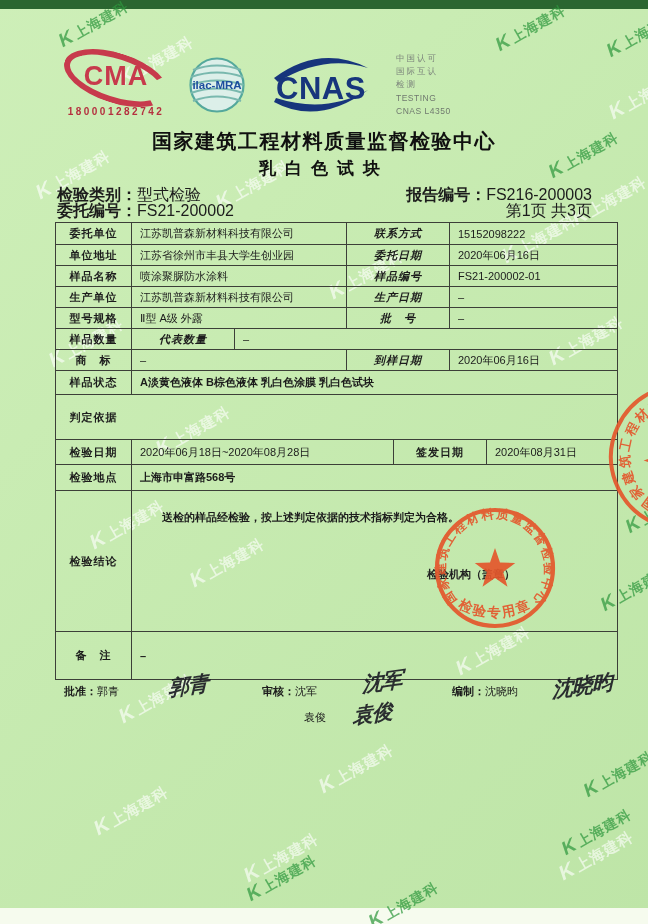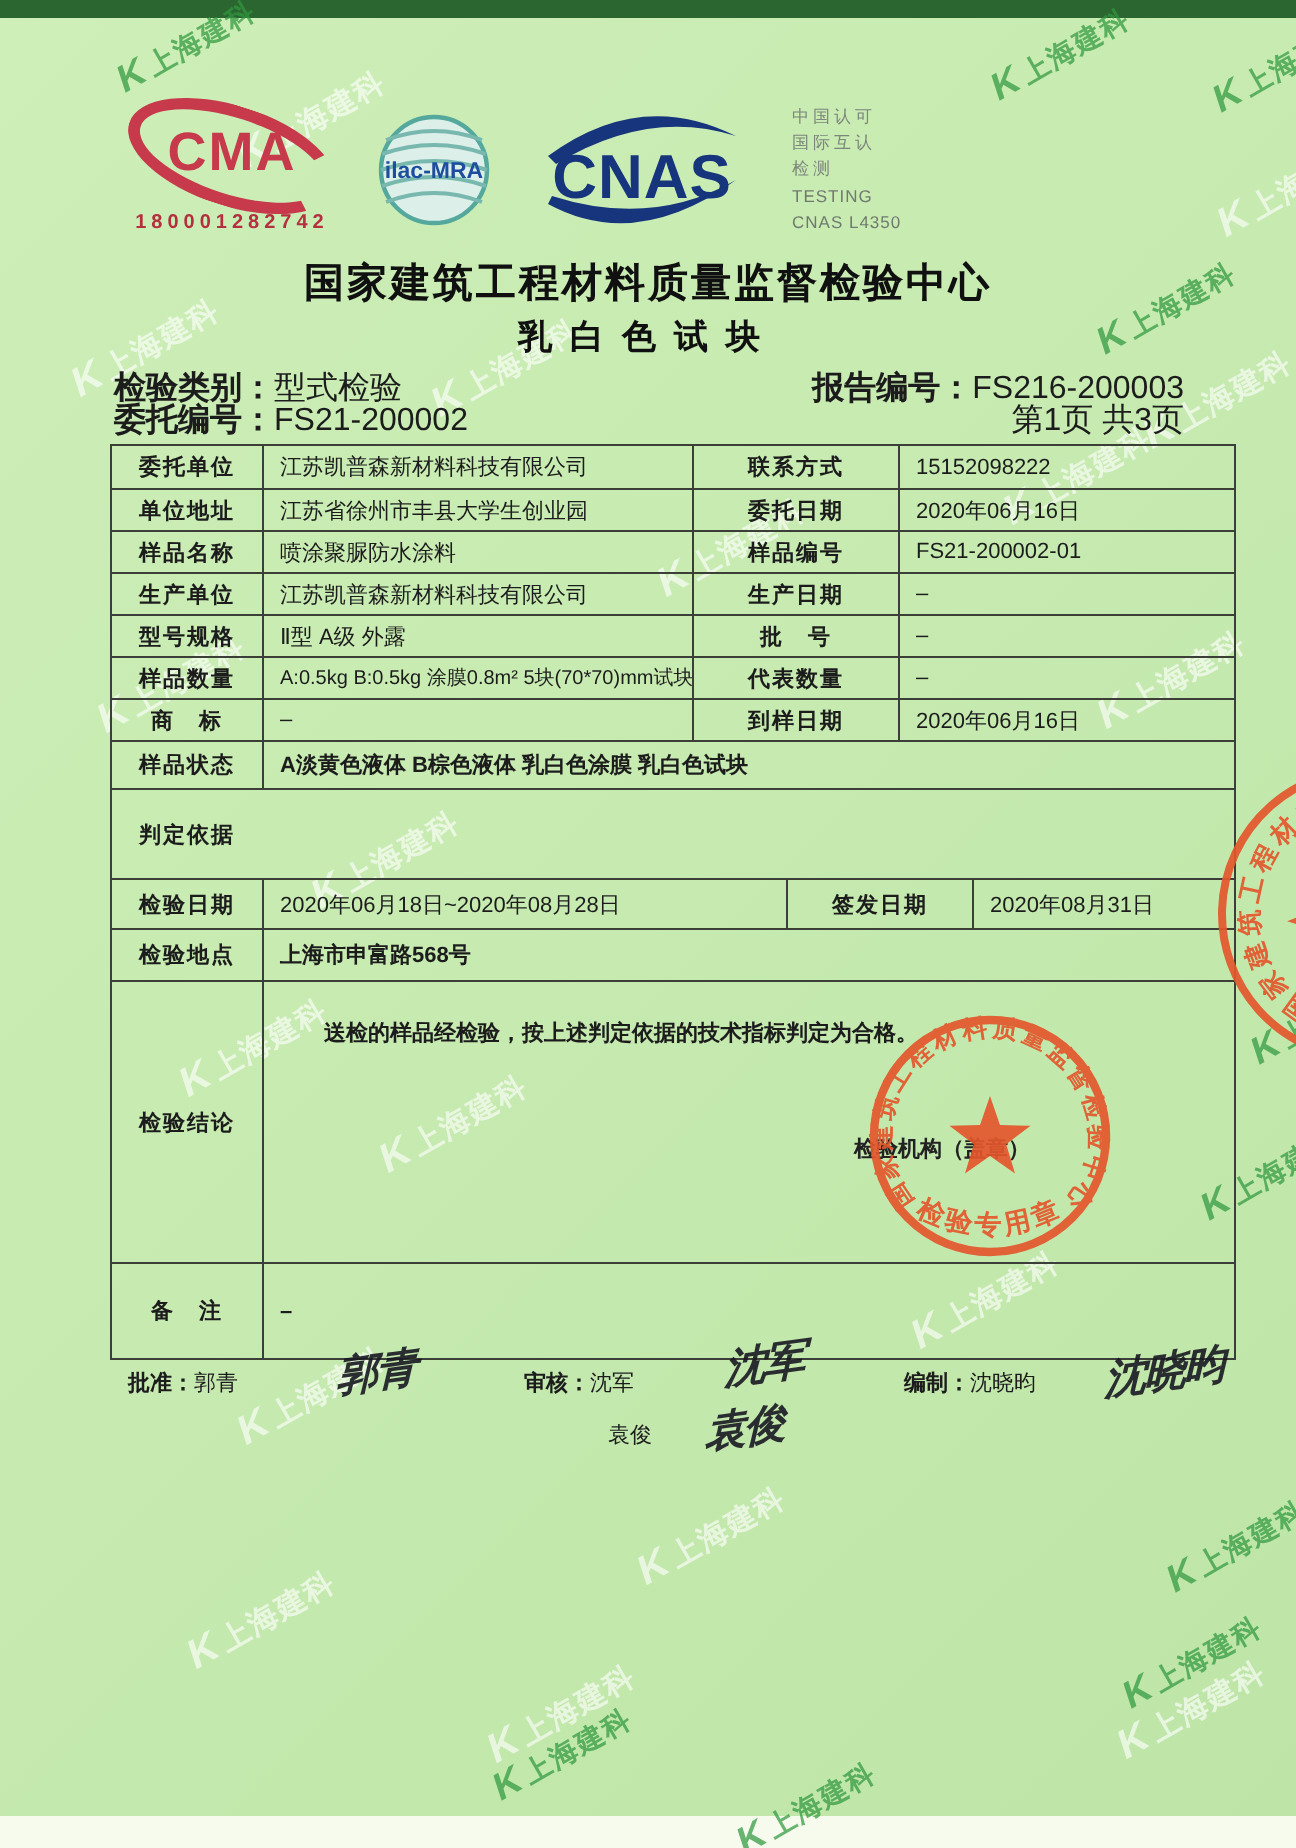--- a/index.html
+++ b/index.html
@@ -52,21 +52,21 @@
   .trow{display:flex;border-top:1px solid #3c3f38;box-sizing:border-box;}
   .trow:first-child{border-top:none;}
   .cell{box-sizing:border-box;border-left:1px solid #3c3f38;display:flex;align-items:center;
        font-size:11px;overflow:hidden;}
   .cell:first-child{border-left:none;}
   .lab{justify-content:center;font-weight:800;letter-spacing:1px;text-align:center;}
   .val{padding-left:8px;}
   .nowrap{white-space:nowrap;}
   .h21{height:21px;} .h24{height:24px;} .h25{height:25px;} .h26{height:26px;}
   .h45{height:45px;} .h141{height:141px;} .h48{height:48px;}
-  .w75{width:75px;} .w215{width:215px;} .w103{width:103px;} .w144{width:144px;}
+  .w75{width:75px;} .w215{width:215px;} .w103{width:103px;font-style:italic;} .w144{width:144px;}
   .w462{width:462px;font-weight:bold;} .w262{width:262px;} .w93{width:93px;} .w107{width:107px;}
   .concl-cell{position:relative;align-items:flex-start;}
   .concl-text{position:absolute;top:18px;left:30px;width:330px;font-size:11px;line-height:1.5;}
   .stamp-caption{position:absolute;top:76px;left:295px;font-size:11px;color:#222;}
 
   
   .stamp{position:absolute;z-index:5;opacity:.92;}
   .stamp-main{top:498px;left:425px;}
   .stamp-edge{top:372px;left:598px;transform:rotate(-20deg);}
 
@@ -191,21 +191,20 @@
         <div class="cell val w144">–</div>
       </div>
       <div class="trow h21">
         <div class="cell lab w75">型号规格</div>
         <div class="cell val w215 nowrap">Ⅱ型 A级 外露</div>
         <div class="cell lab w103">批　号</div>
         <div class="cell val w144">–</div>
       </div>
       <div class="trow h21">
         <div class="cell lab w75">样品数量</div>
-        <div class="cell val w215 nowrap" style="font-size:10px;">A:0.5kg B:0.5kg 涂膜0.8m² 5块(70*70)mm试块</div>
         <div class="cell lab w103">代表数量</div>
         <div class="cell val w144">–</div>
       </div>
       <div class="trow h21">
         <div class="cell lab w75">商　标</div>
         <div class="cell val w215">–</div>
         <div class="cell lab w103">到样日期</div>
         <div class="cell val w144">2020年06月16日</div>
       </div>
       <div class="trow h24">

